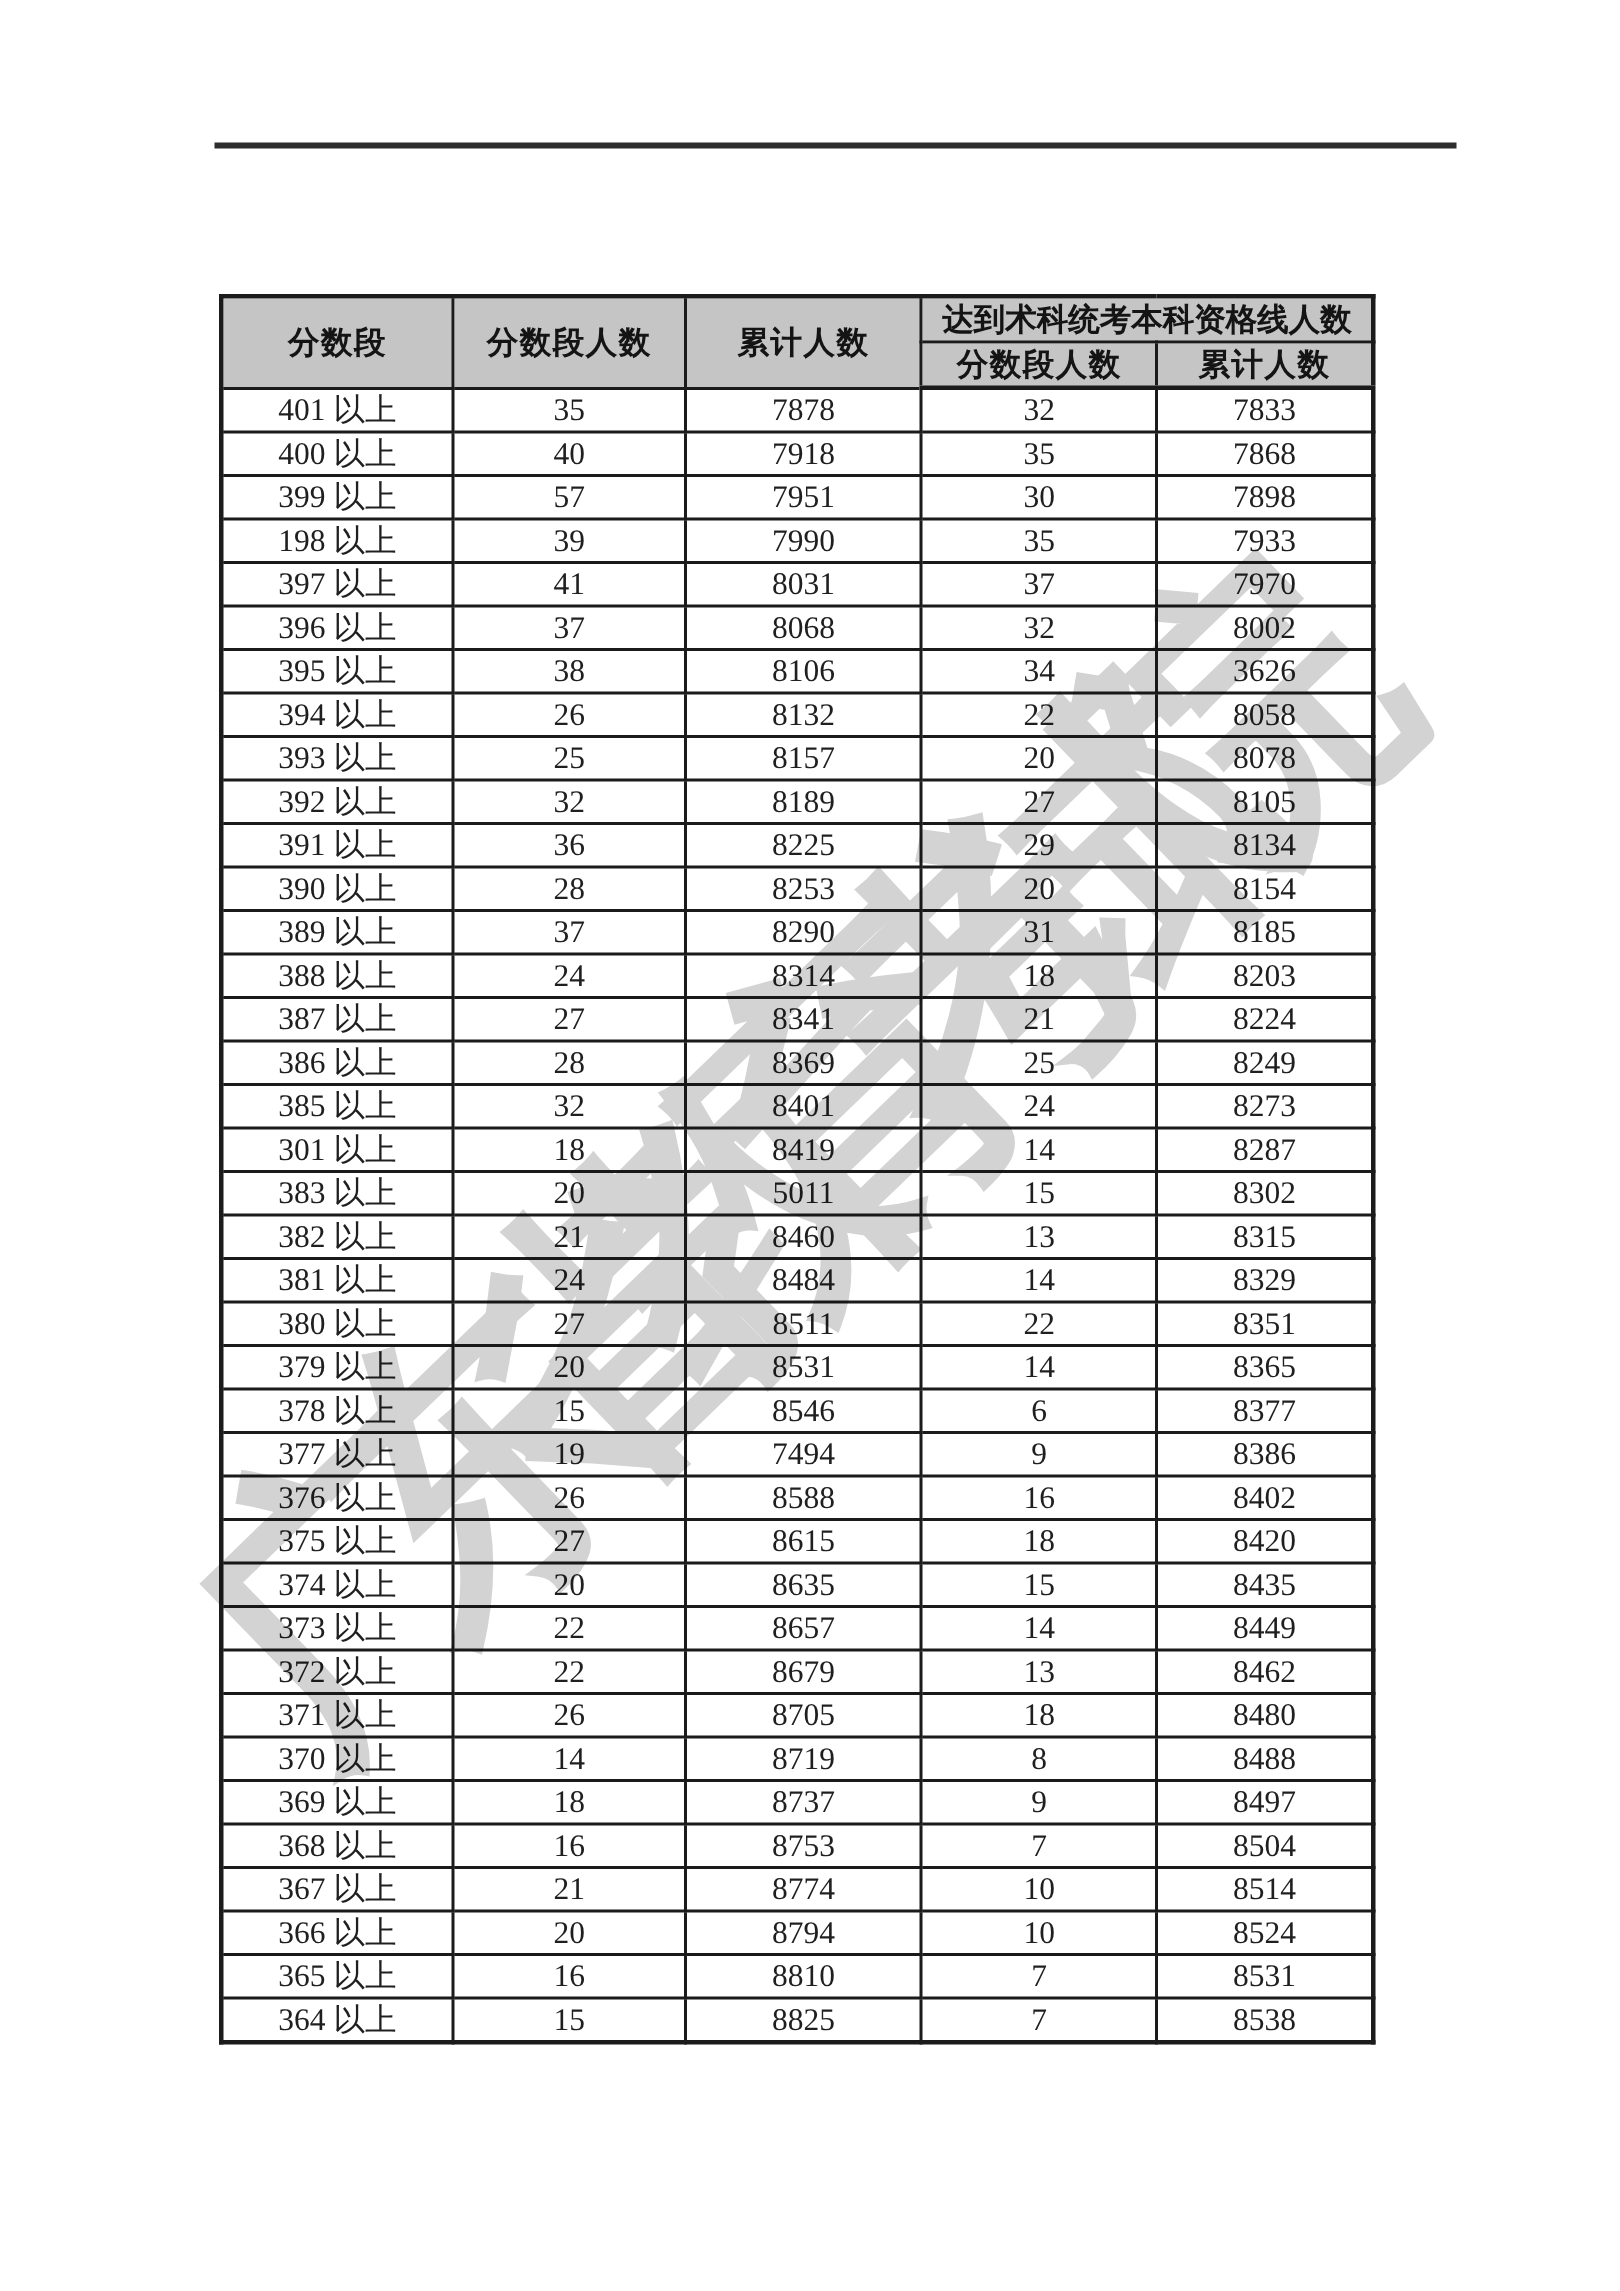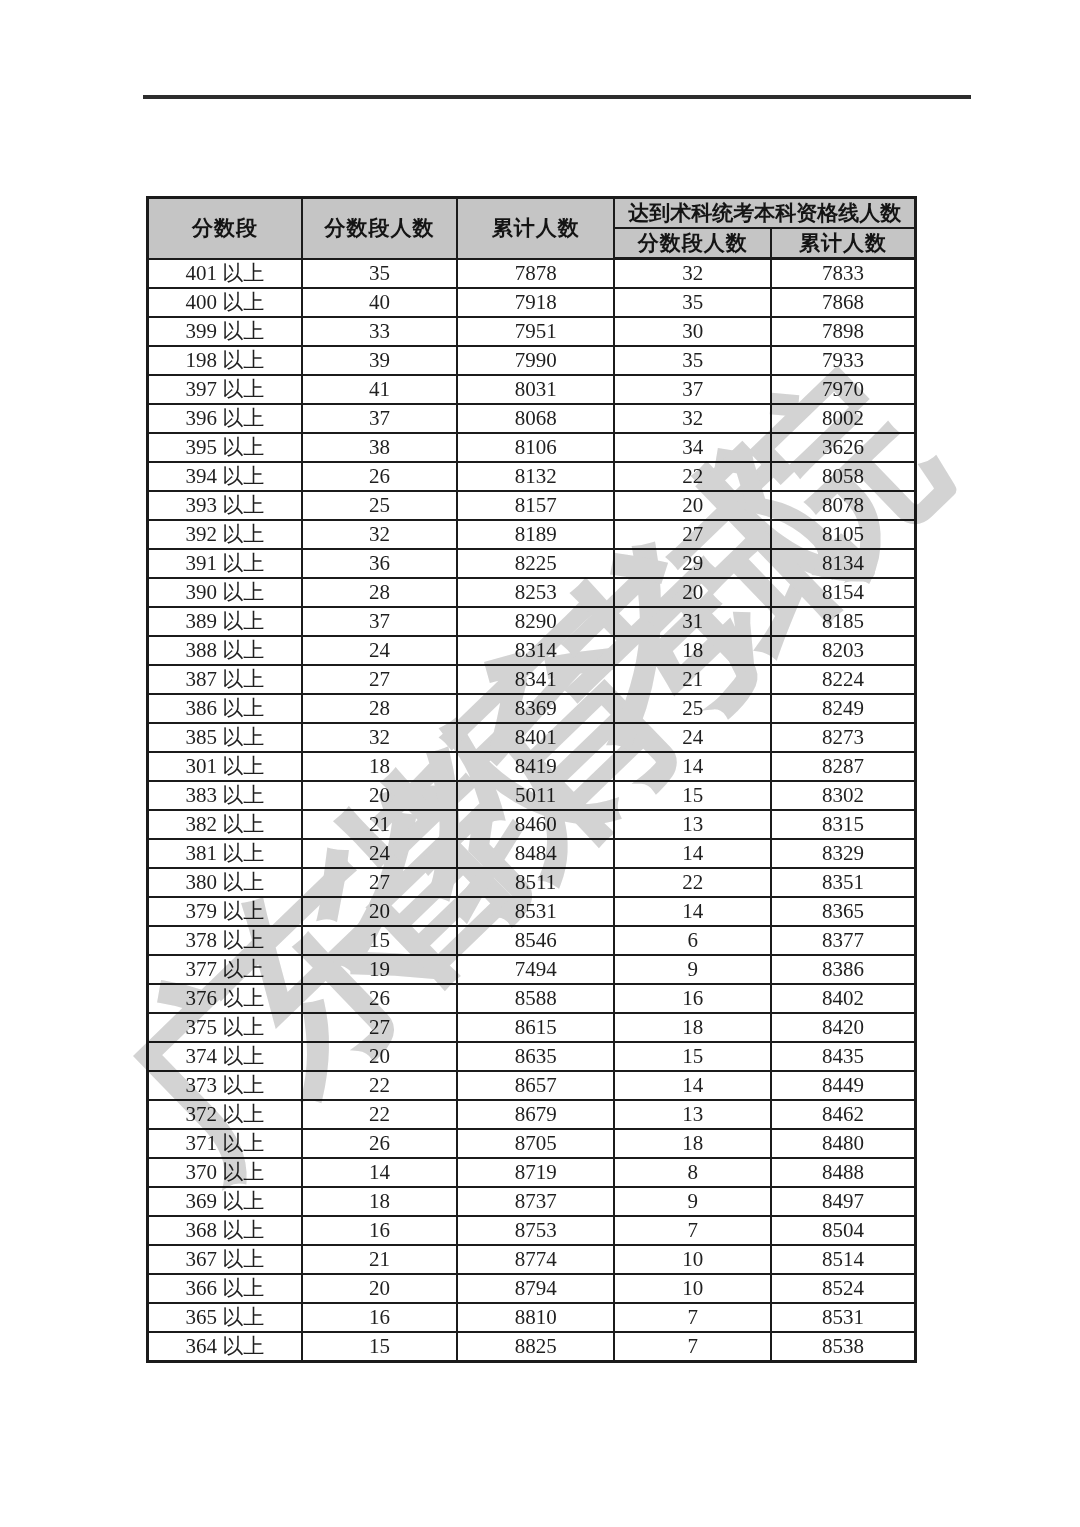--- a/index.html
+++ b/index.html
@@ -118,21 +118,21 @@
   <tr>
     <td>400 以上</td>
     <td>40</td>
     <td>7918</td>
     <td>35</td>
     <td>7868</td>
   </tr>
 
   <tr>
     <td>399 以上</td>
-    <td>33</td>
+    <td>57</td>
     <td>7951</td>
     <td>30</td>
     <td>7898</td>
   </tr>
 
   <tr>
     <td>198 以上</td>
     <td>39</td>
     <td>7990</td>
     <td>35</td>

